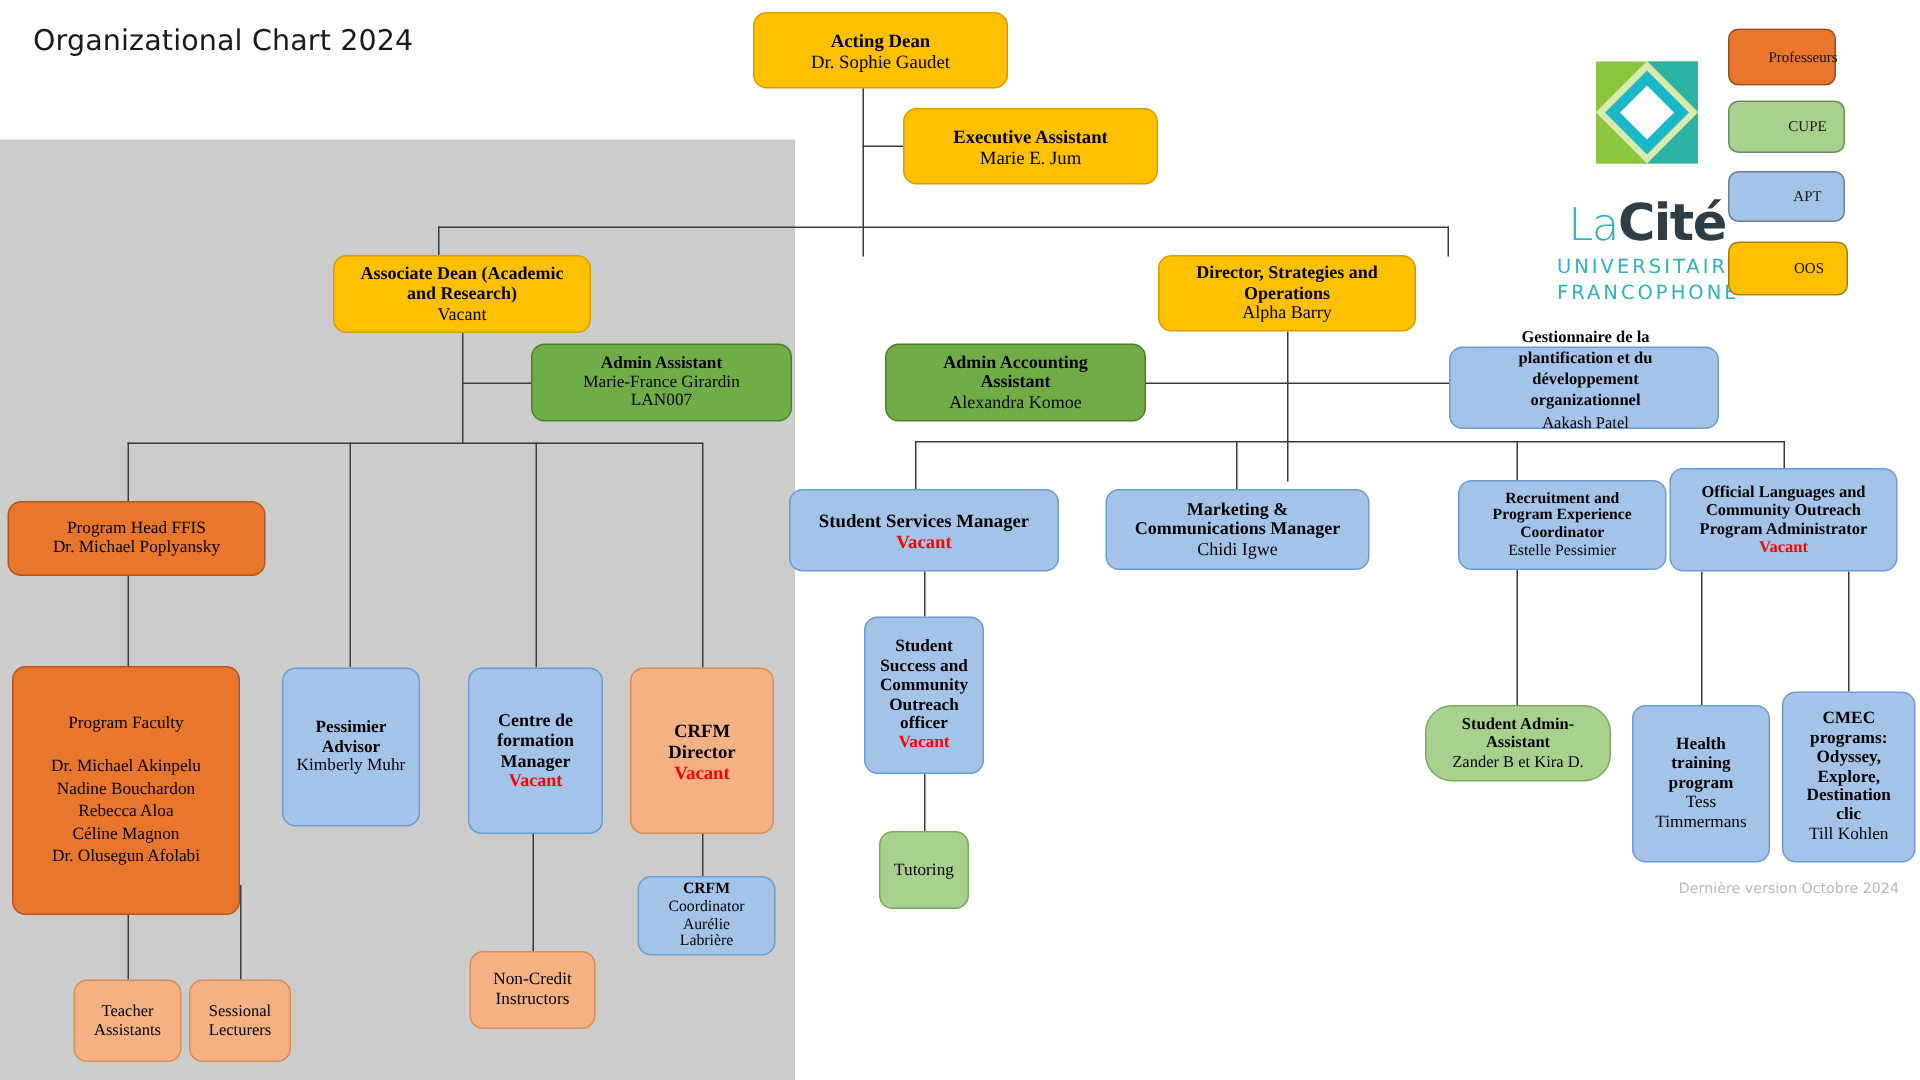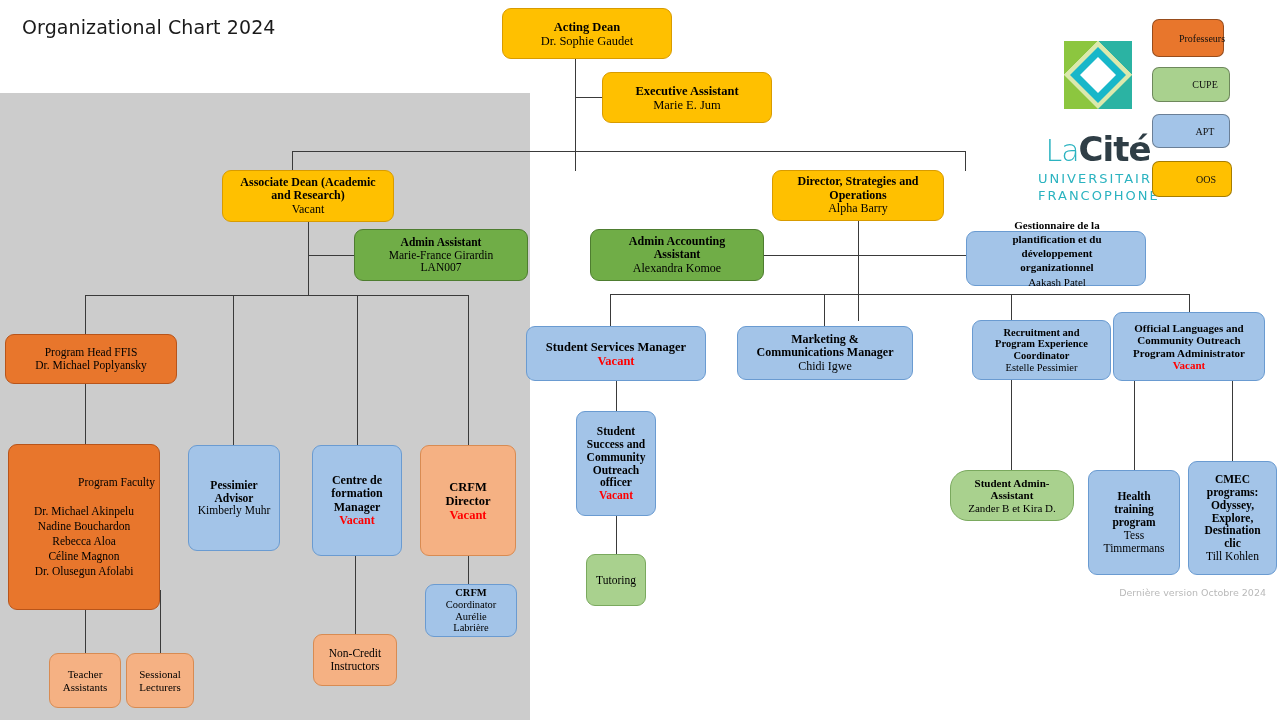--- a/index.html
+++ b/index.html
@@ -195,21 +195,21 @@
     <span class="t">Marie-France Girardin</span>
     <span class="t">LAN007</span>
   </div>
 
   <div class="node c-prof" style="left:5px;top:334px;width:172px;height:50px;font-size:11.5px;">
     <span class="t">Program Head FFIS</span>
     <span class="t">Dr. Michael Poplyansky</span>
   </div>
 
   <div class="node c-prof" style="left:8px;top:444px;width:152px;height:166px;font-size:11.5px;line-height:1.3;">
-    <span class="t" style="margin-bottom:14px;text-align:right;">Program Faculty</span>
+    <span class="t" style="margin-bottom:14px;">Program Faculty</span>
     <span class="t">Dr. Michael Akinpelu</span>
     <span class="t">Nadine Bouchardon</span>
     <span class="t">Rebecca Aloa</span>
     <span class="t">Céline Magnon</span>
     <span class="t">Dr. Olusegun Afolabi</span>
   </div>
 
   <div class="node c-prof-l" style="left:49px;top:653px;width:72px;height:55px;font-size:11px;">
     <span class="t">Teacher</span>
     <span class="t">Assistants</span>

